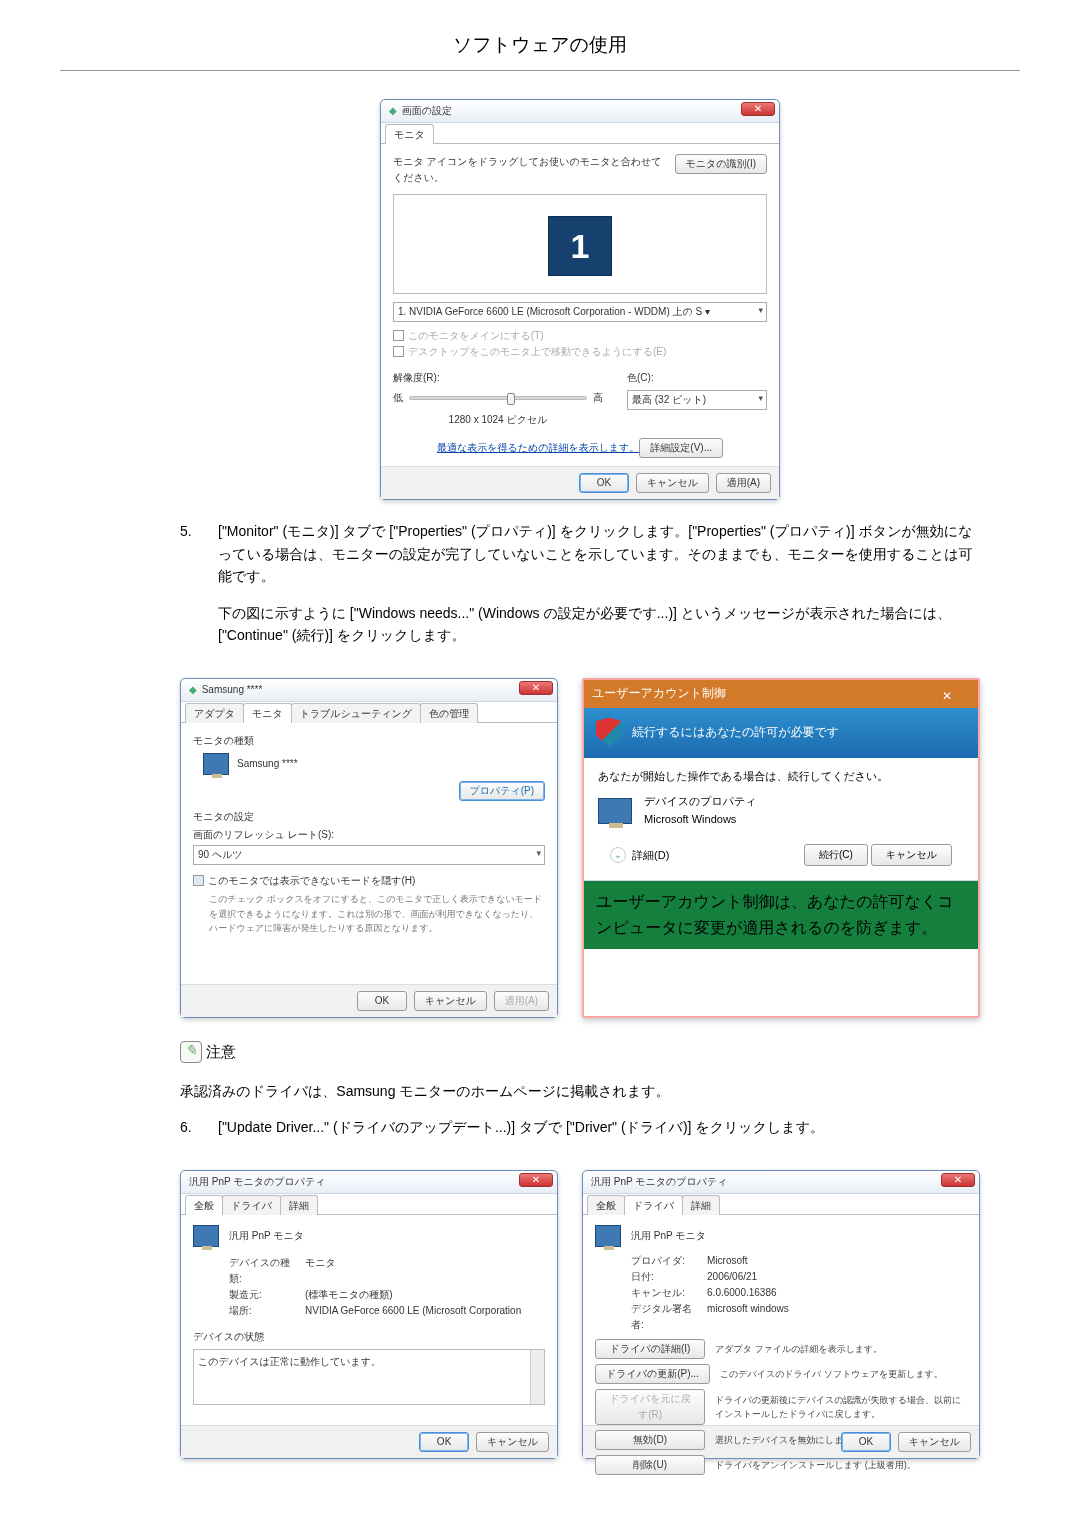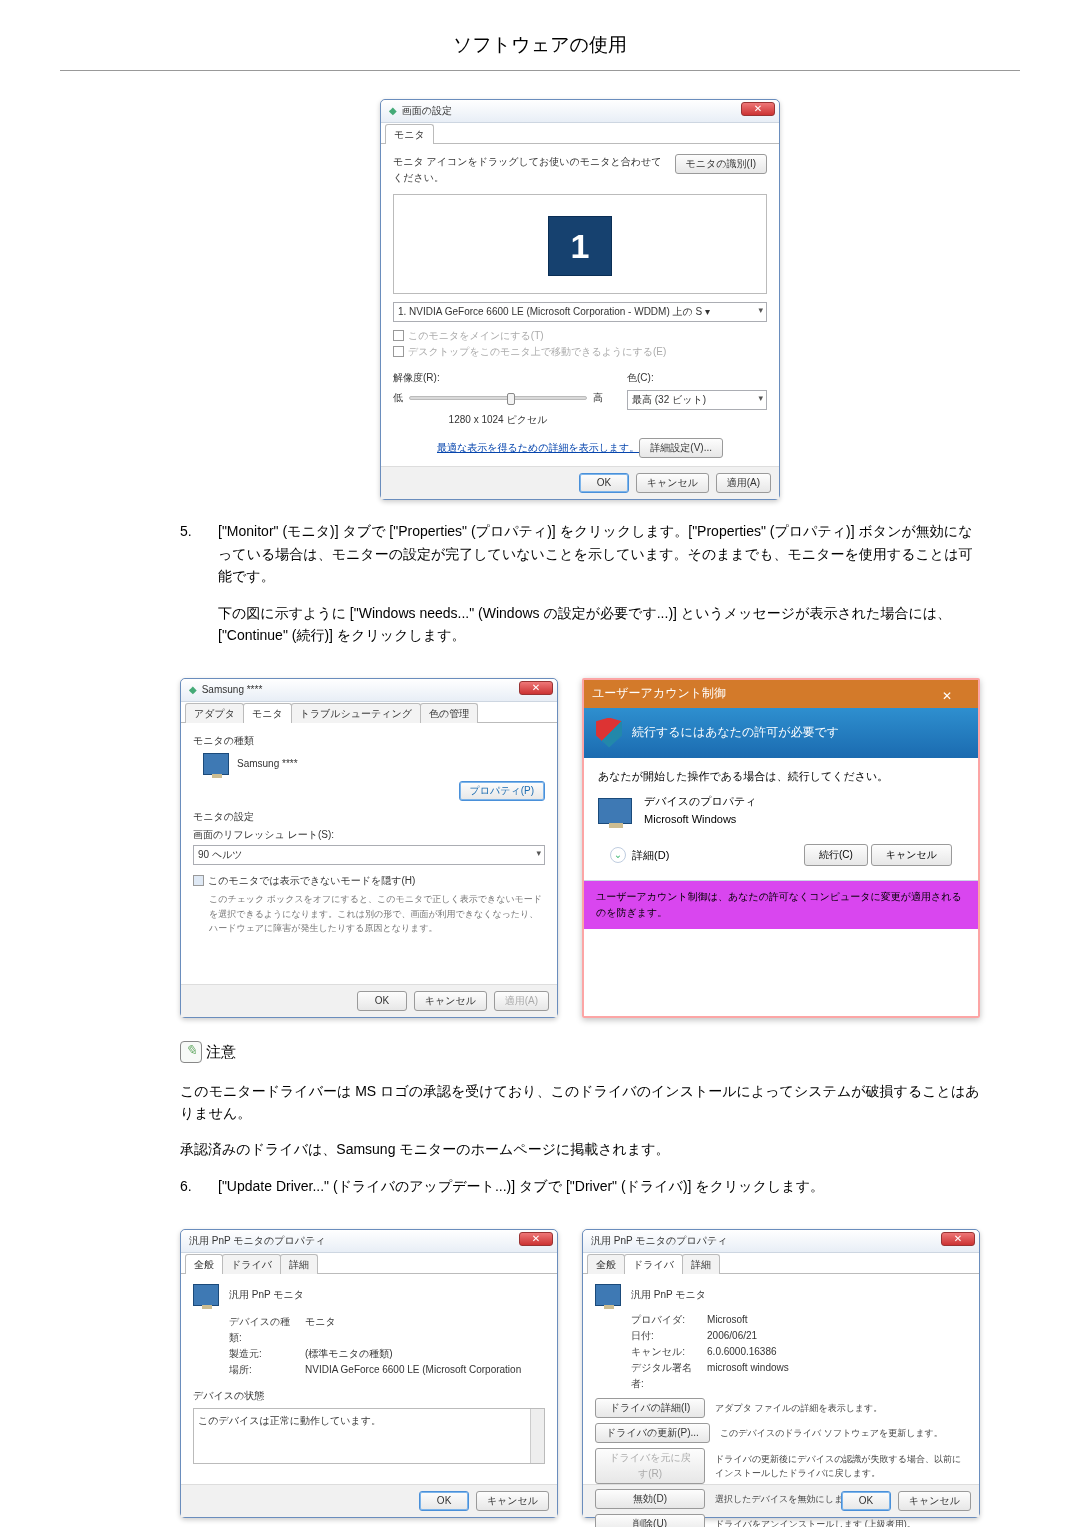--- a/index.html
+++ b/index.html
@@ -131,21 +131,21 @@
   }
   .shield {
     width:26px; height:30px; background:linear-gradient(135deg,#d33 50%,#28a 50%);
     clip-path: polygon(50% 0,100% 12%,100% 60%,50% 100%,0 60%,0 12%);
   }
   .uac-body { background:#fff; padding:10px 14px; font-size:11px; }
   .uac-item { display:flex; align-items:center; gap:12px; margin:8px 0; }
   .mon-small { width:34px; height:26px; background:#3e79b4; border:1px solid #1b4a7a; position:relative; }
   .mon-small::after { content:""; position:absolute; bottom:-5px; left:10px; width:14px; height:5px; background:#cdbd91; }
   .chev { width:16px; height:16px; border:1px solid #bfcde0; border-radius:9px; display:flex; align-items:center; justify-content:center; color:#4b7; font-size:10px; }
-  .uac-foot { background:#d946ef; padding:8px 12px; font-size:10px; border-top:1px solid #cbd6e4; }
+  .uac-foot { background:#15803d; padding:8px 12px; font-size:16px; border-top:1px solid #cbd6e4; }
   .uac-btns { text-align:right; padding:8px 12px 4px; }
   .uac-btns .win-btn { padding:2px 14px; }
 
   
   .fig-row { display:flex; gap:24px; justify-content:flex-start; margin:10px 0 20px; }
 
   .small-note { font-size:9px; color:#777; }
   .disabled { color:#aaa; }
 
   .dev-icon { width:26px; height:22px; background:#3e79b4; border:1px solid #1b4a7a; display:inline-block; position:relative; vertical-align:middle; }
@@ -295,21 +295,20 @@
         </div>
         <div class="uac-foot">ユーザーアカウント制御は、あなたの許可なくコンピュータに変更が適用されるのを防ぎます。</div>
       </div>
     </div>
 
     <div class="note-head">
       <span class="note-icon">✎</span>
       <span style="font-size:15px;">注意</span>
     </div>
     <div class="note-body">
-      <p>このモニタードライバーは MS ロゴの承認を受けており、このドライバのインストールによってシステムが破損することはありません。</p>
       <p>承認済みのドライバは、Samsung モニターのホームページに掲載されます。</p>
     </div>
 
     <div class="step">
       <div class="step-num">6.</div>
       <div class="step-body">
         <p>["Update Driver..." (ドライバのアップデート...)] タブで ["Driver" (ドライバ)] をクリックします。</p>
       </div>
     </div>
 

